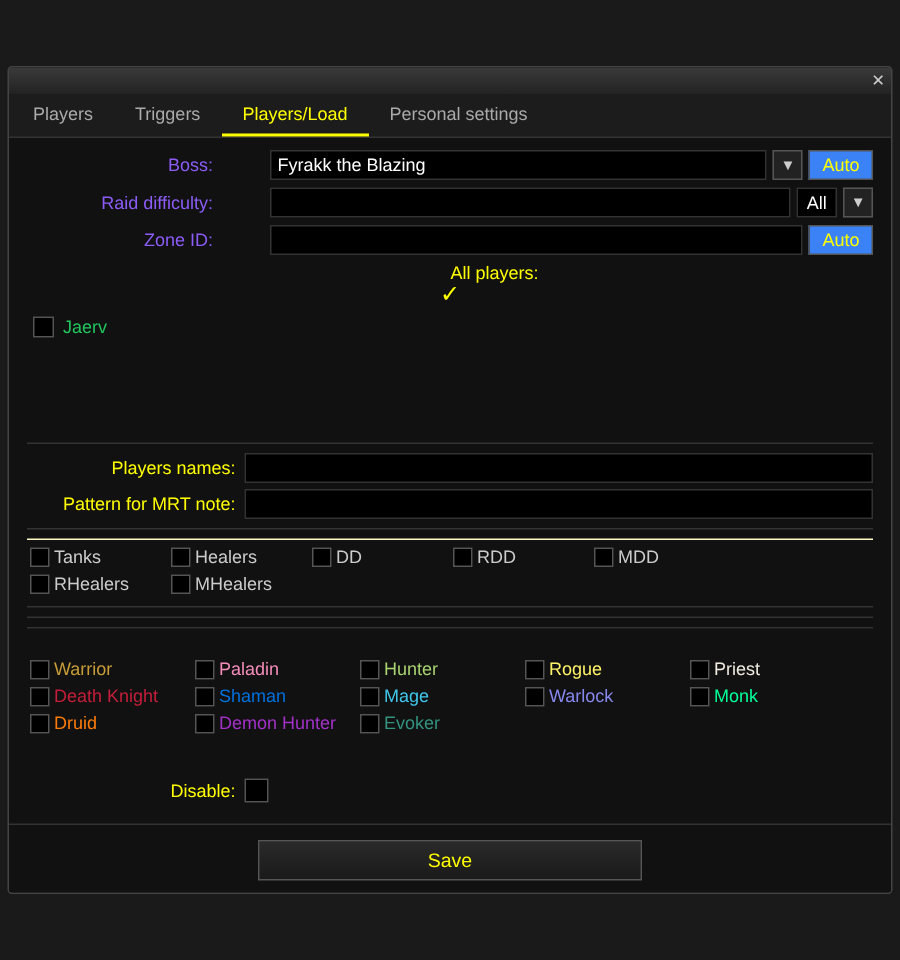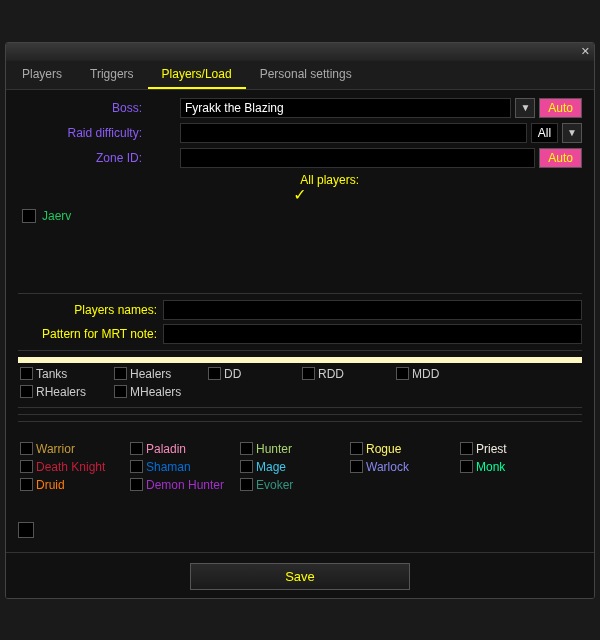--- a/index.html
+++ b/index.html
@@ -86,21 +86,21 @@
     .dropdown-btn {
       background: #222;
       border: 1px solid #555;
       color: #ccc;
       height: 20px;
       padding: 0 4px;
       cursor: pointer;
       font-size: 10px;
     }
     .auto-btn {
-      background: #ec4899;
+      background: #3b82f6;
       border: 1px solid #555;
       color: #ffff00;
       height: 20px;
       padding: 0 8px;
       cursor: pointer;
       font-size: 12px;
       text-align: right;
     }
     .all-players-row {
       display: flex;
@@ -158,21 +158,21 @@
       flex: 1;
       background: #000;
       border: 1px solid #333;
       color: #fff;
       font-size: 12px;
       height: 20px;
       padding: 0 4px;
     }
     .role-section {
       padding: 4px 2px;
-      border-top: 6px solid #fef9c3;
+      border-top: 1px solid #fef9c3;
       border-bottom: 1px solid #333;
     }
     .role-row {
       display: flex;
       align-items: center;
       gap: 4px;
       margin-bottom: 4px;
       flex-wrap: wrap;
     }
     .role-item {
@@ -254,21 +254,21 @@
       border-top: 1px solid #333;
       margin-top: 6px;
     }
     .save-btn {
       background: linear-gradient(to bottom, #2a2a2a, #1a1a1a);
       border: 1px solid #555;
       color: #ffff00;
       font-size: 13px;
       padding: 5px 80px;
       cursor: pointer;
-      width: 220px;
+      width: 256px;
     }
     .spacer {
       height: 60px;
     }
   </style>
 </head>
 <body>
 
 <div class="window">
 
@@ -432,20 +432,21 @@
           <span class="demon-hunter">Demon Hunter</span>
         </div>
         <div class="class-item">
           <div class="class-checkbox"></div>
           <span class="evoker">Evoker</span>
         </div>
       </div>
     </div>
 
     <div class="disable-row">
+      <span class="disable-label">Disable:</span>
       <div class="disable-checkbox"></div>
     </div>
   </div>
 
   <div class="save-bar">
     <button class="save-btn">Save</button>
   </div>
 </div>
 
 </body></html>

